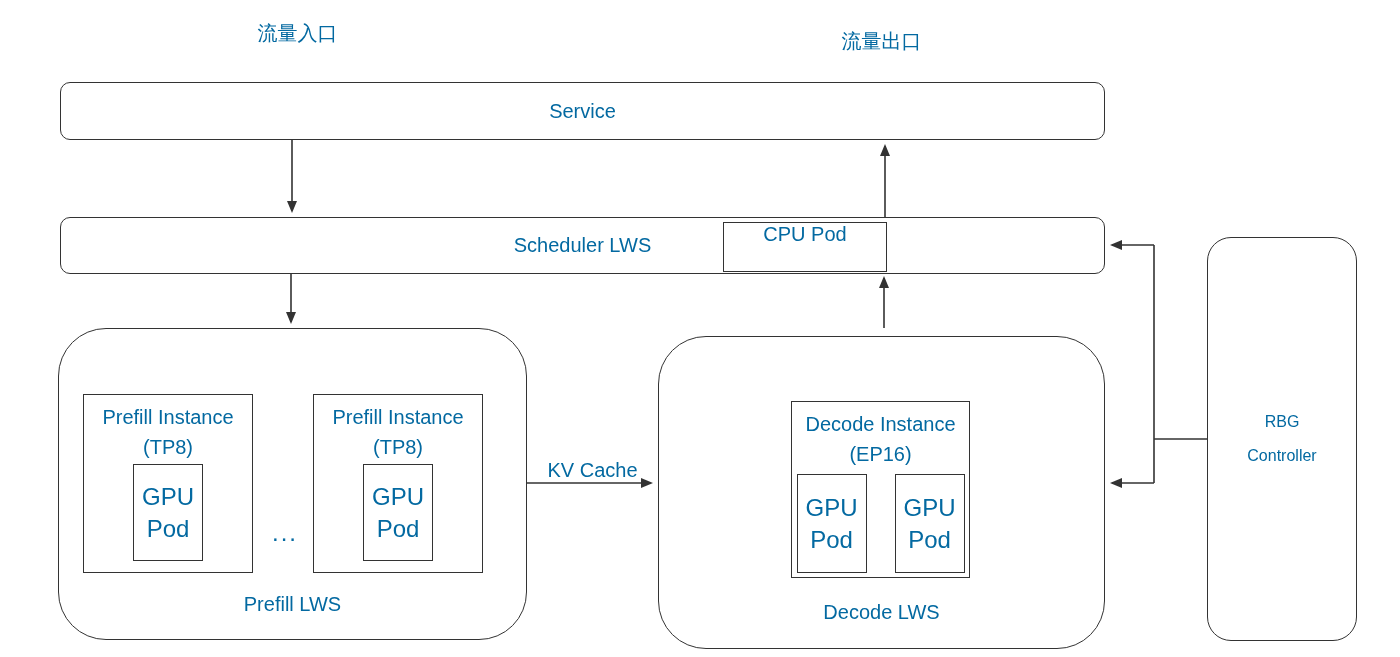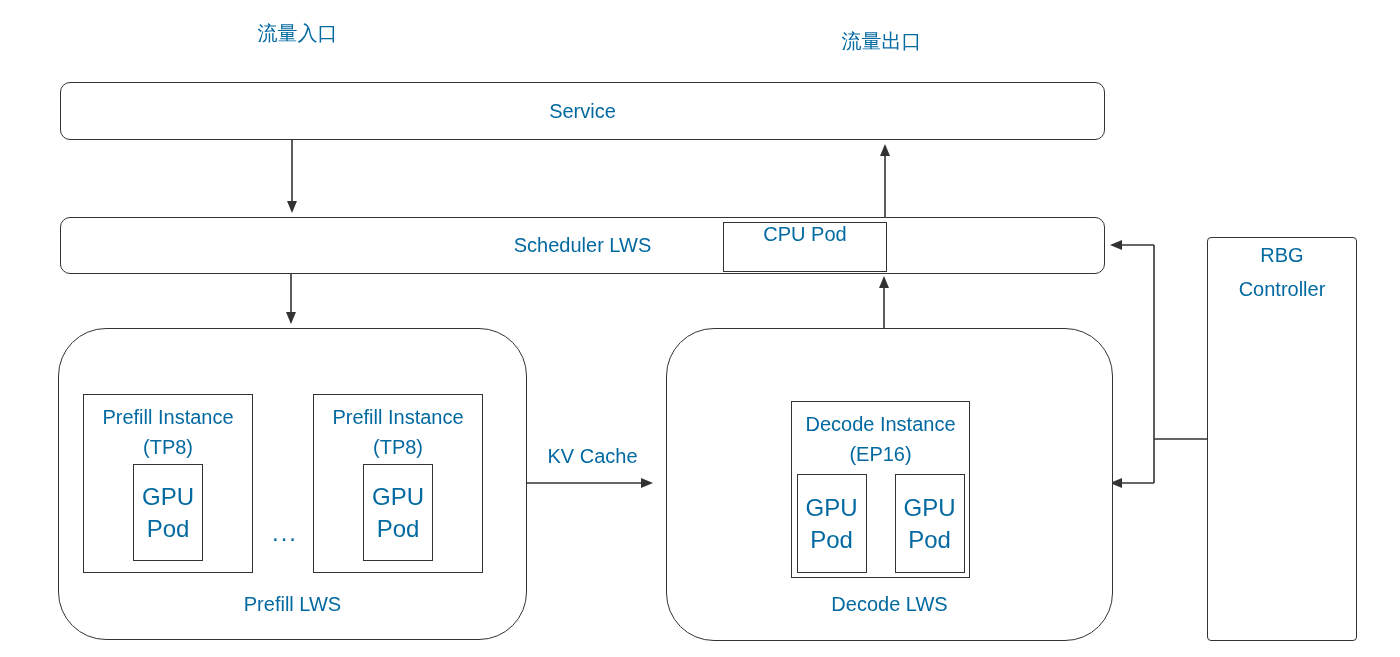--- a/index.html
+++ b/index.html
@@ -87,27 +87,27 @@
     border: 1.6px solid #333333;
     background: #ffffff;
     display: flex;
     align-items: flex-start;
     justify-content: center;
     font-size: 20px;
   }
   .rbg-box {
     position: absolute;
     border: 1.6px solid #333333;
-    border-radius: 4px;
+    border-radius: 24px;
     background: #ffffff;
     display: flex;
     flex-direction: column;
     align-items: center;
-    justify-content: flex-start;
-    font-size: 20px;
+    justify-content: center;
+    font-size: 16px;
     line-height: 34px;
     text-align: center;
   }
   .ellipsis-label {
     position: absolute;
     font-size: 24px;
     letter-spacing: 2px;
     line-height: 24px;
   }
 </style>
@@ -170,23 +170,23 @@
 
   <div class="instance-box" style="left:313px; top:394px; width:170px; height:179px;">
     <div class="instance-title">Prefill Instance</div>
     <div class="instance-subtitle">(TP8)</div>
     <div class="gpu-pod" style="margin-top:2px;">
       <span>GPU</span>
       <span>Pod</span>
     </div>
   </div>
 
-  <div class="free-label" style="left:520px; top:442px; width:145px;">KV Cache</div>
-
-  <div class="round-container" style="left:658px; top:328px; width:445px; height:311px;margin-left:8px;">
+  <div class="free-label" style="left:520px; top:456px; width:145px;">KV Cache</div>
+
+  <div class="round-container" style="left:658px; top:336px; width:445px; height:311px;">
     <div class="container-label" style="top:260px;">Decode LWS</div>
   </div>
 
   <div class="instance-box" style="left:791px; top:395px; width:179px; height:177px;margin-top:6px;">
     <div class="instance-title">Decode Instance</div>
     <div class="instance-subtitle">(EP16)</div>
     <div class="pods-row">
       <div class="gpu-pod" style="height:99px;">
         <span>GPU</span>
         <span>Pod</span>

